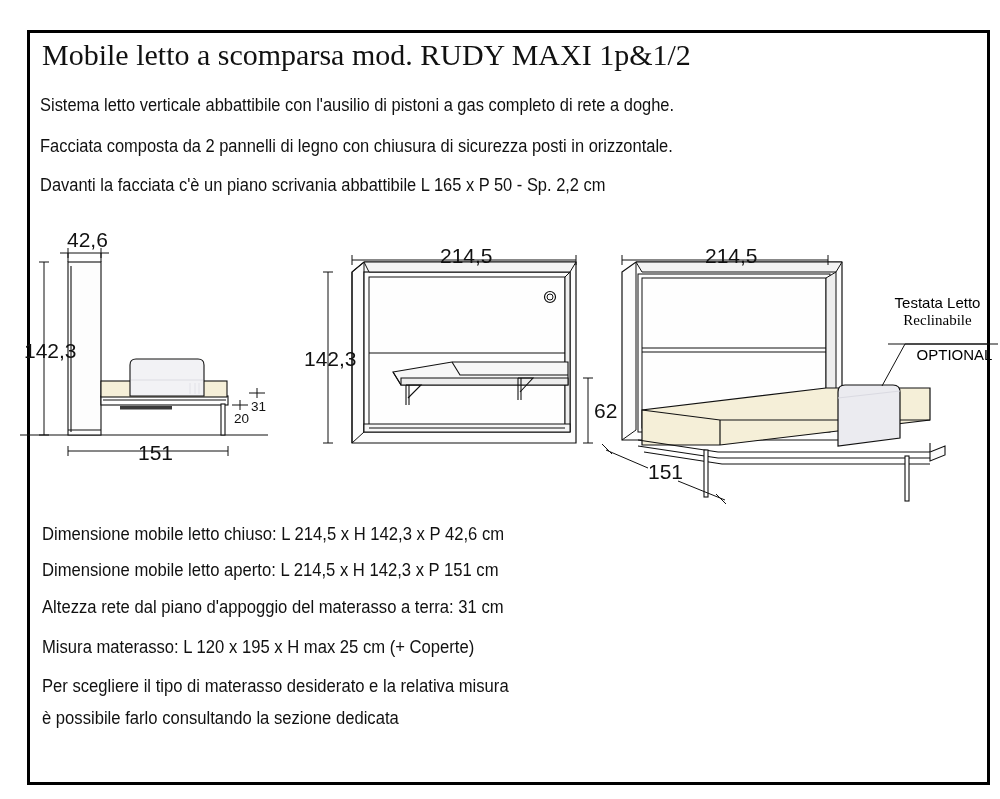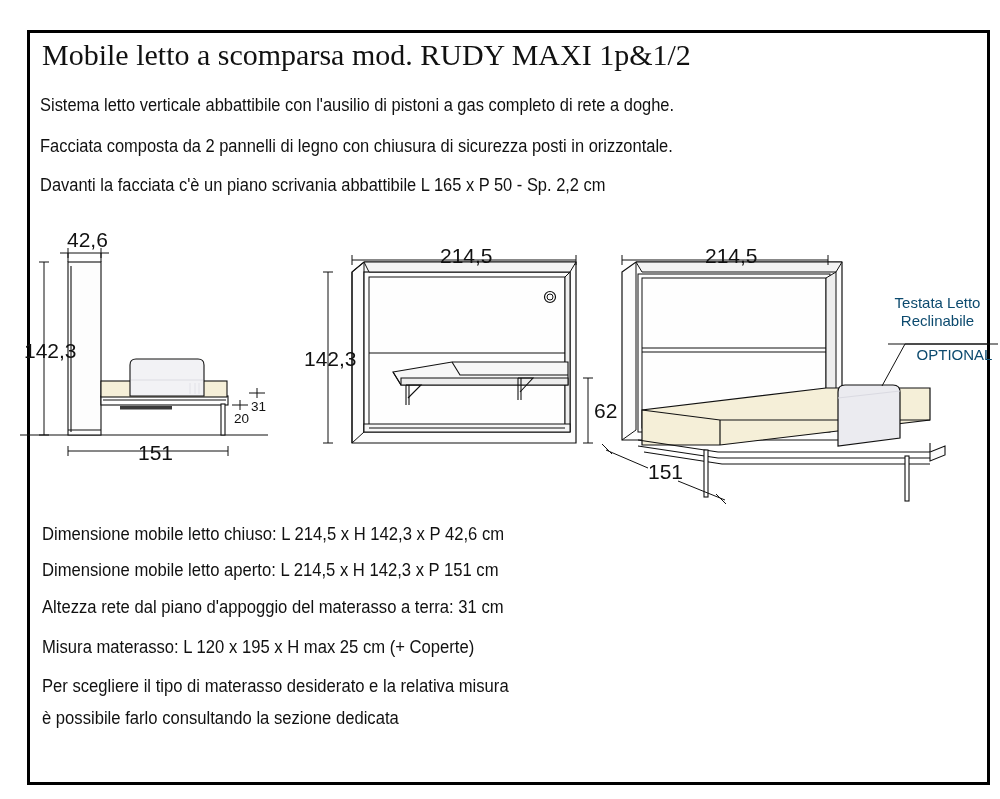--- a/index.html
+++ b/index.html
@@ -12,21 +12,21 @@
   .intro{position:absolute;left:40px;font-family:"Liberation Sans",sans-serif;font-size:17.5px;white-space:nowrap;color:#111;transform:scaleX(0.94);transform-origin:left center;}
   .i1{top:95px;} .i2{top:136px;} .i3{top:175px;}
 
   .spec{position:absolute;left:42px;font-family:"Liberation Sans",sans-serif;font-size:17.5px;white-space:nowrap;color:#111;transform:scaleX(0.95);transform-origin:left center;}
   .s1{top:524px;} .s2{top:560px;} .s3{top:597px;} .s4{top:637px;} .s5{top:676px;} .s6{top:708px;}
 
   
   .draw{position:absolute;}
   .dimtxt{position:absolute;font-family:"Liberation Sans",sans-serif;font-size:21px;color:#111;white-space:nowrap;}
   .dimtxt.sm{font-size:13.5px;}
-  .note{position:absolute;font-family:"Liberation Sans",sans-serif;font-size:15px;color:#0c4a6e;white-space:nowrap;text-align:center;}
+  .note{position:absolute;font-family:"Liberation Sans",sans-serif;font-size:15px;color:#000000;white-space:nowrap;text-align:center;}
 
   svg{display:block;overflow:visible;}
 </style>
 </head>
 <body>
 
 <div id="sheet">
   <div id="frame"></div>
 
   <div class="title">Mobile letto a scomparsa mod. RUDY MAXI 1p&amp;1/2</div>
@@ -203,21 +203,21 @@
         <line x1="78" y1="481" x2="125" y2="500"></line>
         <line x1="116" y1="494" x2="126" y2="504"></line>
       </g>
 
       <g stroke="#111" stroke-width="1" fill="none">
         <path d="M282 386 L305 344 L388 344"></path>
       </g>
       <line x1="288" y1="344" x2="398" y2="344" stroke="#111" stroke-width="1.1"></line>
     </svg>
     <div class="note" style="left:275px;top:294px;width:125px;">Testata Letto</div>
-    <div class="note" style="left:275px;top:312px;width:125px;">Reclinabile</div>
+    <div class="note" style="left:275px;top:312px;width:125px;font-family:Liberation Serif, serif;">Reclinabile</div>
     <div class="note" style="left:292px;top:346px;width:125px;">OPTIONAL</div>
     <div class="dimtxt" style="left:105px;top:244px;">214,5</div>
     <div class="dimtxt" style="left:48px;top:460px;">151</div>
   </div>
 
   <div class="spec s1">Dimensione mobile letto chiuso: L 214,5 x H 142,3 x P 42,6 cm</div>
   <div class="spec s2">Dimensione mobile letto aperto: L 214,5 x H 142,3 x P 151 cm</div>
   <div class="spec s3">Altezza rete dal piano d'appoggio del materasso a terra: 31 cm</div>
   <div class="spec s4">Misura materasso: L 120 x 195 x H max 25 cm (+ Coperte)</div>
   <div class="spec s5">Per scegliere il tipo di materasso desiderato e la relativa misura</div>

